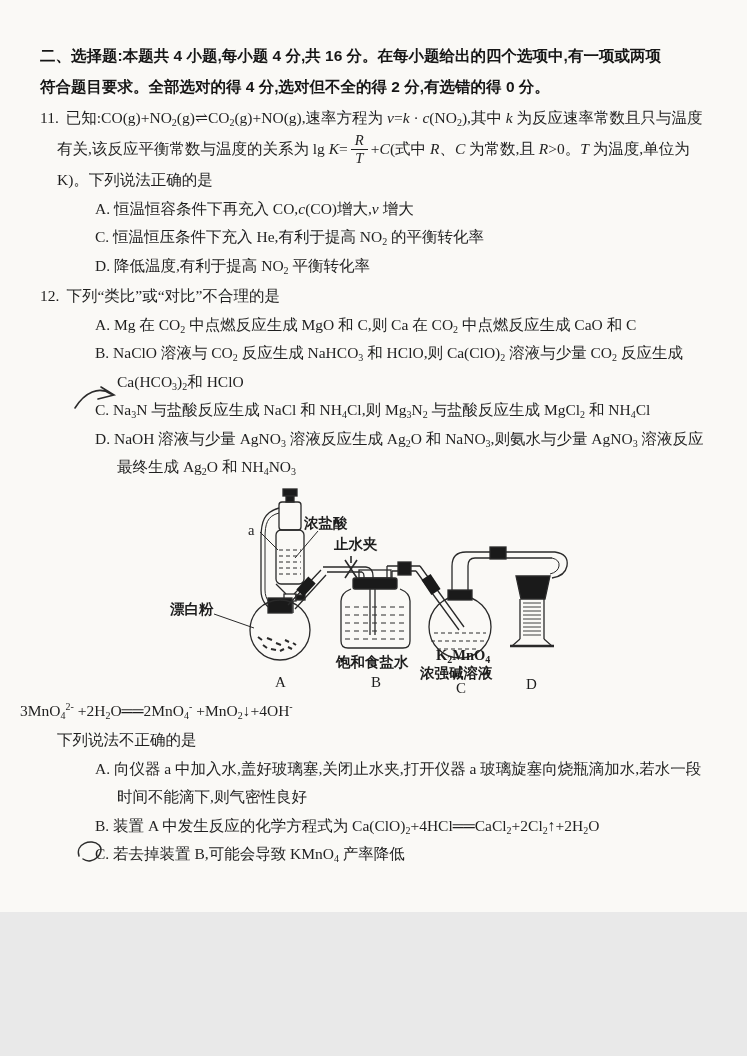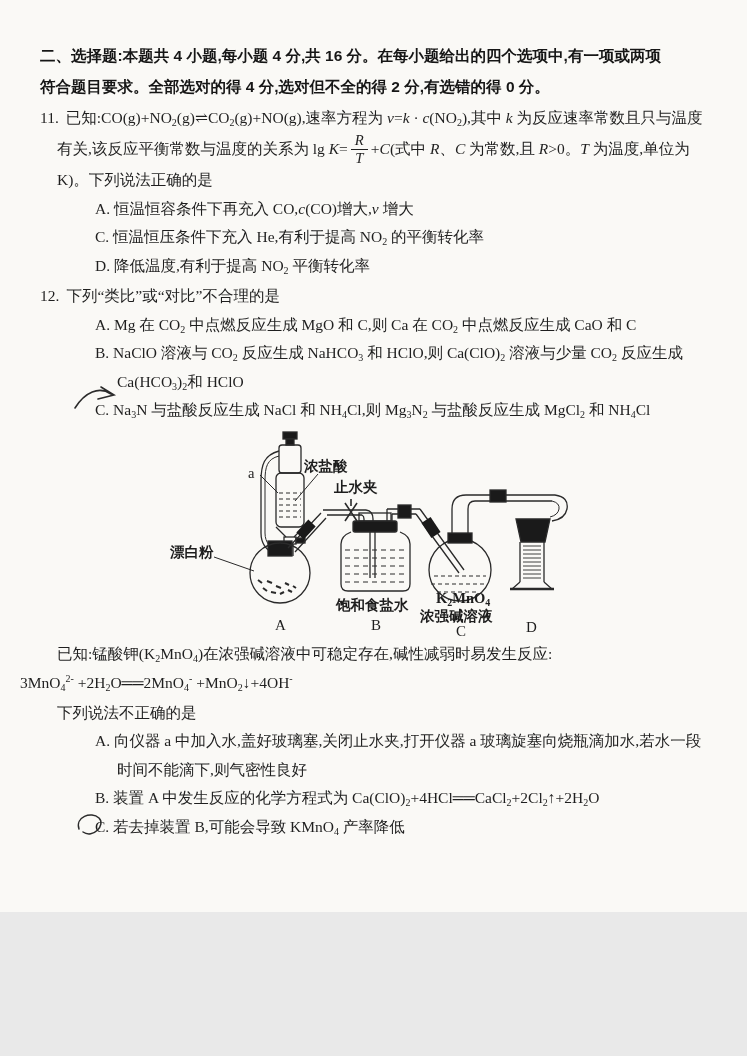--- a/index.html
+++ b/index.html
@@ -66,20 +66,21 @@
 
     <div class="q">
       <p class="q-stem"><span class="q-num">12.</span><span>下列“类比”或“对比”不合理的是</span></p>
       <p class="opt">A. Mg 在 CO<sub>2</sub> 中点燃反应生成 MgO 和 C,则 Ca 在 CO<sub>2</sub> 中点燃反应生成 CaO 和 C</p>
       <p class="opt">B. NaClO 溶液与 CO<sub>2</sub> 反应生成 NaHCO<sub>3</sub> 和 HClO,则 Ca(ClO)<sub>2</sub> 溶液与少量 CO<sub>2</sub> 反应生成 Ca(HCO<sub>3</sub>)<sub>2</sub>和 HClO</p>
       <p class="opt">C. Na<sub>3</sub>N 与盐酸反应生成 NaCl 和 NH<sub>4</sub>Cl,则 Mg<sub>3</sub>N<sub>2</sub> 与盐酸反应生成 MgCl<sub>2</sub> 和 NH<sub>4</sub>Cl<span class="scribble" style="left:-24px;top:-14px;">
         <svg width="48" height="30" viewBox="0 0 48 30">
               <path d="M4 26 C14 10 28 4 40 12 M30 5 L43 13 L27 17" fill="none" stroke="#2b2b2b" stroke-width="1.6" stroke-linecap="round"></path>
             </svg>
       </span></p>
+      <p class="opt">D. NaOH 溶液与少量 AgNO<sub>3</sub> 溶液反应生成 Ag<sub>2</sub>O 和 NaNO<sub>3</sub>,则氨水与少量 AgNO<sub>3</sub> 溶液反应最终生成 Ag<sub>2</sub>O 和 NH<sub>4</sub>NO<sub>3</sub></p>
     </div>
 
     <div class="q">
 
       <div class="figure">
         <svg width="445" height="209" viewBox="0 0 445 209">
           <g fill="none" stroke="#2a2a2a" stroke-width="1.3">
 
             <rect x="115" y="3" width="14" height="7" fill="#1a1a1a"></rect>
             <rect x="118" y="10" width="8" height="6" fill="#1a1a1a"></rect>
@@ -148,21 +149,20 @@
         <div class="fig-label bold" style="left:2px;top:115px;">漂白粉</div>
         <div class="fig-label bold" style="left:168px;top:168px;">饱和食盐水</div>
         <div class="fig-label bold" style="left:268px;top:161px;">K<sub>2</sub>MnO<sub>4</sub></div>
         <div class="fig-label bold" style="left:252px;top:179px;">浓强碱溶液</div>
         <div class="fig-label dev-letter" style="left:107px;top:188px;">A</div>
         <div class="fig-label dev-letter" style="left:203px;top:188px;">B</div>
         <div class="fig-label dev-letter" style="left:288px;top:194px;">C</div>
         <div class="fig-label dev-letter" style="left:358px;top:190px;">D</div>
       </div>
 
-      <p class="plain">已知:锰酸钾(K<sub>2</sub>MnO<sub>4</sub>)在浓强碱溶液中可稳定存在,碱性减弱时易发生反应:</p>
       <p class="eq">3MnO<sub>4</sub><sup>2-</sup> +2H<sub>2</sub>O══2MnO<sub>4</sub><sup>-</sup> +MnO<sub>2</sub>↓+4OH<sup>-</sup></p>
       <p class="plain">下列说法不正确的是</p>
       <p class="opt">A. 向仪器 a 中加入水,盖好玻璃塞,关闭止水夹,打开仪器 a 玻璃旋塞向烧瓶滴加水,若水一段时间不能滴下,则气密性良好</p>
       <p class="opt">B. 装置 A 中发生反应的化学方程式为 Ca(ClO)<sub>2</sub>+4HCl══CaCl<sub>2</sub>+2Cl<sub>2</sub>↑+2H<sub>2</sub>O</p>
       <p class="opt">C. 若去掉装置 B,可能会导致 KMnO<sub>4</sub> 产率降低<span class="scribble" style="left:-22px;top:-4px;">
         <svg width="36" height="32" viewBox="0 0 36 32">
               <path d="M6 20 C2 8 18 2 26 9 C33 16 20 30 10 23" fill="none" stroke="#2b2b2b" stroke-width="1.5" stroke-linecap="round"></path>
             </svg>
       </span></p>
     </div>

